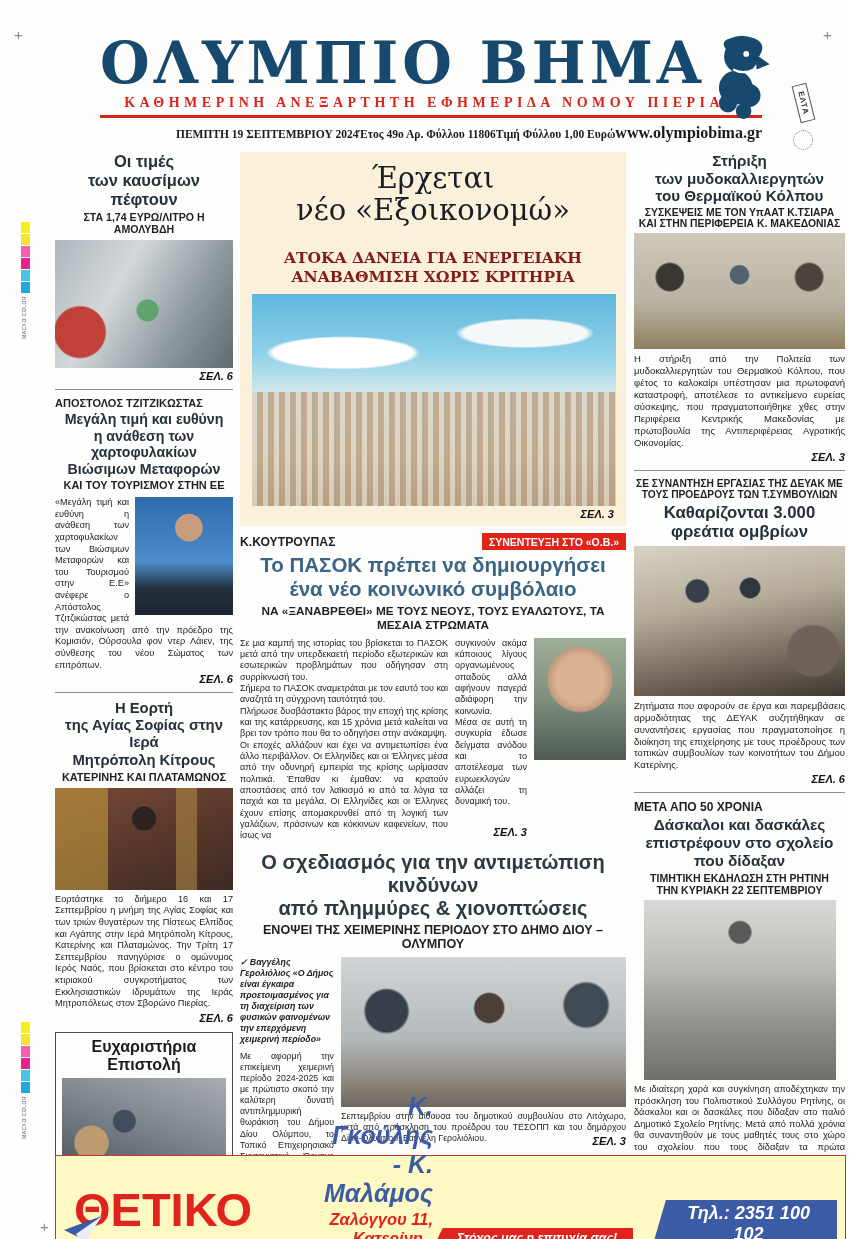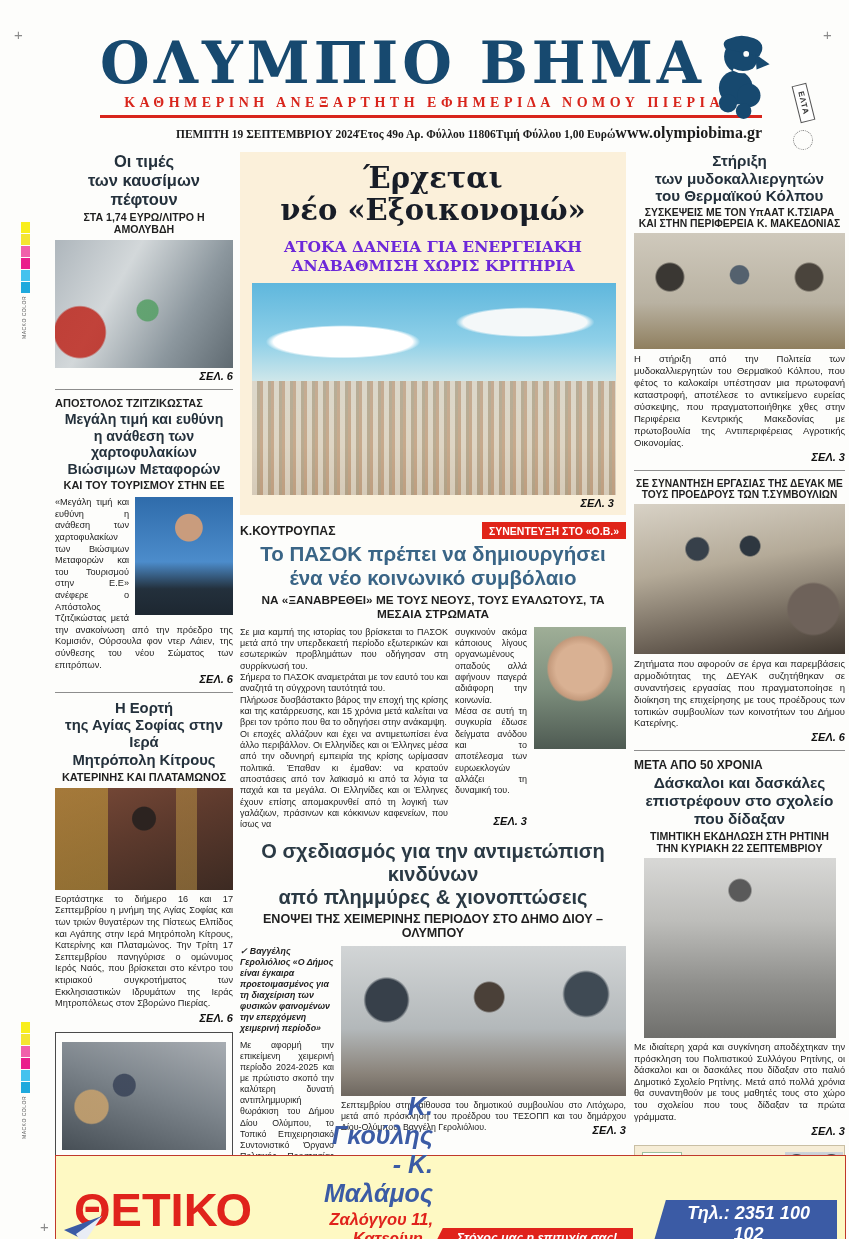--- a/index.html
+++ b/index.html
@@ -102,22 +102,22 @@
       radial-gradient(circle at 20% 45%, #303a46 0 22%, transparent 24%),
       radial-gradient(circle at 50% 45%, #3a3430 0 22%, transparent 24%),
       radial-gradient(circle at 80% 45%, #2e3842 0 22%, transparent 24%),
       linear-gradient(180deg,#cdd4da 0%,#9aa4ac 100%); }
   .cretan-logo { width:40px; height:30px; flex:0 0 40px; background:#fff; border:1px solid #9cc09c; position:relative; }
   .cretan-logo:before { content:""; position:absolute; left:7px; top:8px; width:26px; height:12px;
     background:#3f7d46; clip-path:polygon(0 55%, 45% 0, 55% 35%, 100% 20%, 60% 70%, 30% 100%); }
 
   
   .lead-block { background:#fbf0da; padding:10px 12px 6px; }
-  .lead-hl { font-family:"DejaVu Serif", serif; font-weight:bold; font-size:29px; color:#181d27; text-align:center; line-height:1.12; white-space:pre-line; }
-  .lead-sub { font-family:"DejaVu Serif", serif; font-weight:bold; font-size:15.5px; color:#6d28d9; text-align:center; margin-top:11px; line-height:1.2; white-space:pre-line; }
+  .lead-hl { font-family:"DejaVu Serif", serif; font-weight:normal; font-size:29px; color:#181d27; text-align:center; line-height:1.12; white-space:pre-line; }
+  .lead-sub { font-family:"DejaVu Serif", serif; font-weight:bold; font-size:15.5px; color:#7f1d1d; text-align:center; margin-top:22px; line-height:1.2; white-space:pre-line; }
 
   
   .pasok { margin-top:7px; }
   .pasok-top { display:flex; justify-content:space-between; align-items:center; }
   .badge { background:#e02419; color:#fff; font-weight:bold; font-size:10.5px; padding:2.5px 7px; }
   .pasok-hl { font-size:20.5px; color:#3a6586; margin-top:3px; }
   .pasok-sub { font-size:11.8px; margin-top:3px; }
   .pasok-body { display:flex; gap:7px; margin-top:6px; }
   .pasok-c1 { flex:0 0 208px; font-size:9px; }
   .pasok-c2 { flex:1 1 auto; font-size:9px; display:flex; flex-direction:column; }
@@ -261,20 +261,21 @@
       <h2 class="hl" style="font-size:14.8px;">Η Εορτή
 της Αγίας Σοφίας στην Ιερά
 Μητρόπολη Κίτρους</h2>
       <div class="sub" style="font-size:11px;margin-top:2px;">ΚΑΤΕΡΙΝΗΣ ΚΑΙ ΠΛΑΤΑΜΩΝΟΣ</div>
       <div class="ph ph-church"></div>
       <div class="body-txt" style="font-size:9.2px;">Εορτάστηκε το διήμερο 16 και 17 Σεπτεμβρίου η μνήμη της Αγίας Σοφίας και των τριών θυγατέρων της Πίστεως Ελπίδος και Αγάπης στην Ιερά Μητρόπολη Κίτρους, Κατερίνης και Πλαταμώνος. Την Τρίτη 17 Σεπτεμβρίου πανηγύρισε ο ομώνυμος Ιερός Ναός, που βρίσκεται στο κέντρο του κτιριακού συγκροτήματος των Εκκλησιαστικών Ιδρυμάτων της Ιεράς Μητροπόλεως στον Σβορώνο Πιερίας.</div>
       <div class="page-ref">ΣΕΛ. 6</div>
     </div>
 
     <div class="letter-box">
+      <h2 class="letter-hl">Ευχαριστήρια Επιστολή</h2>
       <div class="ph ph-garbage"></div>
       <div class="body-txt" style="font-size:9.1px;">Ως Δήμαρχος Πύδνας – Κολινδρού ευχαριστώ θερμά τον Πρόεδρο Περιφερειακού συνδέσμου ΦοΔΣΑ Κεντρικής Μακεδονίας κ. Γεράνη Μιχάλη για την άμεση ανταπόκριση στο αίτημά μου, για δωρεάν παραχώρηση απορριμματοφόρου οχήματος προς τον Δήμο μας, προκειμένου να αντιμετωπίσουμε τις αυξημένες ανάγκες που προκύπτουν στην περισυλλογή των σκουπιδιών κατά την διεξαγωγή της ετήσιας εμποροπανήγυρης Αιγινίου.</div>
 
     </div>
   </div>
 
   <div class="col col-mid">
 
     <div class="lead-block">
       <h1 class="lead-hl">Έρχεται
@@ -350,20 +351,22 @@
 ΚΑΙ ΣΤΗΝ ΠΕΡΙΦΕΡΕΙΑ Κ. ΜΑΚΕΔΟΝΙΑΣ</div>
       <div class="ph ph-men3"></div>
       <div class="body-txt">Η στήριξη από την Πολιτεία των μυδοκαλλιεργητών του Θερμαϊκού Κόλπου, που φέτος το καλοκαίρι υπέστησαν μια πρωτοφανή καταστροφή, αποτέλεσε το αντικείμενο ευρείας σύσκεψης, που πραγματοποιήθηκε χθες στην Περιφέρεια Κεντρικής Μακεδονίας με πρωτοβουλία της Αντιπεριφέρειας Αγροτικής Οικονομίας.</div>
       <div class="page-ref">ΣΕΛ. 3</div>
     </div>
     <div class="divider"></div>
 
     <div>
       <div class="sub" style="font-size:10.2px;">ΣΕ ΣΥΝΑΝΤΗΣΗ ΕΡΓΑΣΙΑΣ ΤΗΣ ΔΕΥΑΚ ΜΕ
 ΤΟΥΣ ΠΡΟΕΔΡΟΥΣ ΤΩΝ Τ.ΣΥΜΒΟΥΛΙΩΝ</div>
+      <h2 class="hl" style="font-size:16.8px;margin-top:3px;">Καθαρίζονται 3.000
+φρεάτια ομβρίων</h2>
       <div class="ph ph-meeting"></div>
       <div class="body-txt">Ζητήματα που αφορούν σε έργα και παρεμβάσεις αρμοδιότητας της ΔΕΥΑΚ συζητήθηκαν σε συναντήσεις εργασίας που πραγματοποίησε η διοίκηση της επιχείρησης με τους προέδρους των τοπικών συμβουλίων των κοινοτήτων του Δήμου Κατερίνης.</div>
       <div class="page-ref">ΣΕΛ. 6</div>
     </div>
     <div class="divider"></div>
 
     <div>
       <div class="kicker" style="font-size:12px;">ΜΕΤΑ ΑΠΟ 50 ΧΡΟΝΙΑ</div>
       <h2 class="hl" style="font-size:15.4px;margin-top:2px;">Δάσκαλοι και δασκάλες
 επιστρέφουν στο σχολείο

